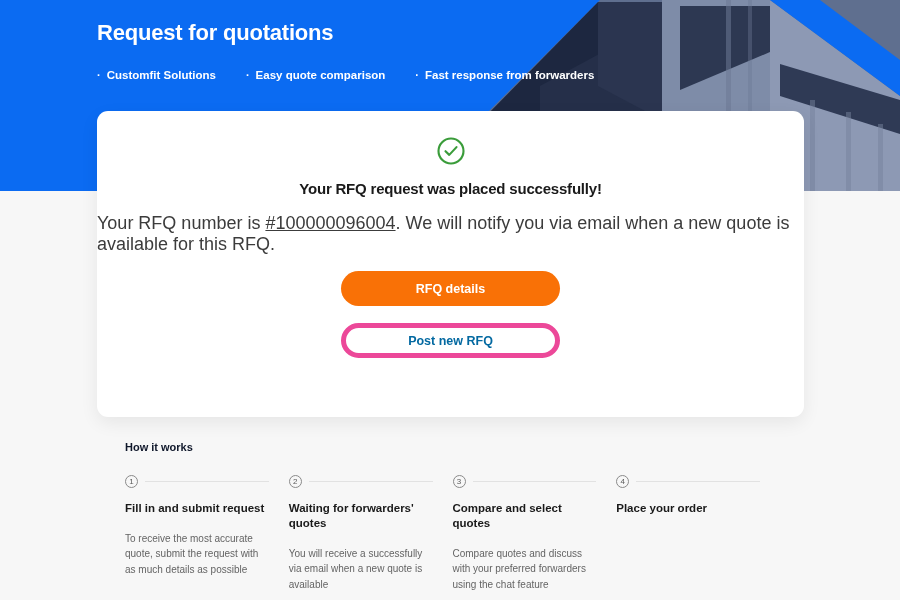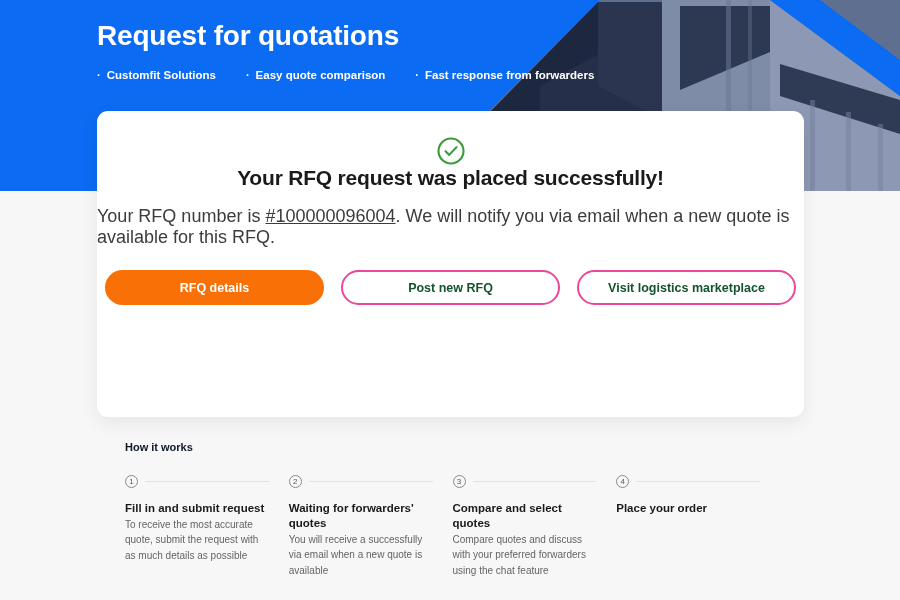--- a/index.html
+++ b/index.html
@@ -32,21 +32,21 @@
     top: 0; right: 0;
     width: 420px;
     height: 191px;
     overflow: hidden;
   }
 
   .hero-title {
     position: absolute;
     left: 97px;
     top: 20px;
-    font-size: 28px;
+    font-size: 22px;
     font-weight: bold;
     color: #ffffff;
     letter-spacing: -0.2px;
   }
 
   .hero-bullets {
     position: absolute;
     left: 97px;
     top: 69px;
     display: flex;
@@ -86,40 +86,42 @@
     align-items: center;
   }
 
   .check-icon {
     margin-top: 25px;
     width: 30px;
     height: 30px;
   }
 
   .card-title {
-    font-size: 21px;
+    margin-top: 14px;
+    font-size: 15px;
     font-weight: bold;
     color: #1a1a1a;
     letter-spacing: -0.2px;
   }
 
   .card-sub {
     margin-top: 16px;
     font-size: 18px;
     color: #3c3c3c;
   }
 
   .rfq-link {
     color: #3c3c3c;
     text-decoration: underline;
   }
 
   .btn-stack {
-    margin-top: 22px;
-    display: flex;
+    margin-top: 16px;
+    display: flex;
+    flex-direction: column;
     align-items: center;
     gap: 17px;
   }
 
   .btn {
     width: 219px;
     height: 35px;
     border-radius: 18px;
     font-size: 12.5px;
     font-weight: bold;
@@ -131,22 +133,22 @@
     font-family: inherit;
   }
 
   .btn-primary {
     background: #f97106;
     color: #ffffff;
   }
 
   .btn-outline {
     background: #ffffff;
-    color: #14532d;
-    border: 2px solid #ec4899;
+    color: #0369a1;
+    border: 5px solid #ec4899;
   }
 
   
   .hiw {
     position: absolute;
     left: 125px;
     top: 441px;
     width: 655px;
   }
 
@@ -195,21 +197,21 @@
 
   .step-name {
     margin-top: 13px;
     font-size: 11.5px;
     font-weight: bold;
     color: #1a1a1a;
     line-height: 1.3;
   }
 
   .step-desc {
-    margin-top: 1px;
+    margin-top: 15px;
     font-size: 10px;
     color: #646464;
     line-height: 1.55;
   }
 </style>
 </head>
 <body>
 
 <div class="hero">
 
@@ -261,21 +263,20 @@
 
   <div class="card-title">Your RFQ request was placed successfully!</div>
 
   <div class="card-sub">
     <span>Your RFQ number is </span><a class="rfq-link" href="#">#100000096004</a><span>. We will notify you via email when a new quote is available for this RFQ.</span>
   </div>
 
   <div class="btn-stack">
     <button class="btn btn-primary">RFQ details</button>
     <button class="btn btn-outline">Post new RFQ</button>
-    <button class="btn btn-outline">Visit logistics marketplace</button>
   </div>
 </div>
 
 <div class="hiw">
 
   <div class="hiw-title">How it works</div>
 
   <div class="steps">
 
     <div class="step">

